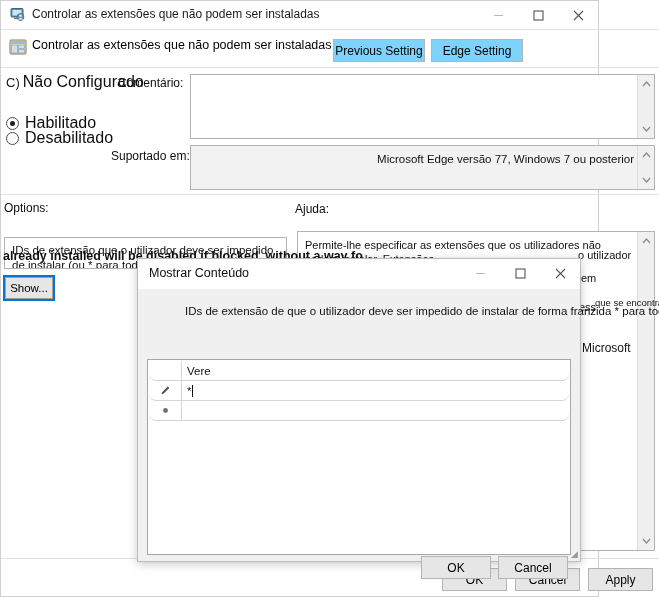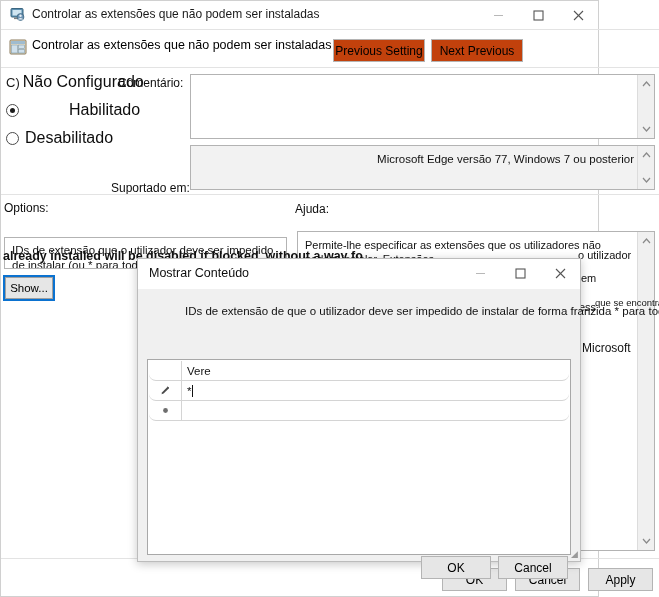--- a/index.html
+++ b/index.html
@@ -79,42 +79,42 @@
     position: absolute;
     left: 31px; top: 37px;
     font-size: 12.5px;
     color: #000;
     white-space: nowrap;
   }
   .navbtn {
     position: absolute;
     top: 38px;
     height: 23px;
-    background: #c2410c;
+    background: #7dd3fc;
     border: 1px solid #b4b4b4;
     font-family: "Liberation Sans", sans-serif;
     font-size: 12px;
     color: #000;
     display: flex;
     align-items: center;
     justify-content: center;
     box-sizing: border-box;
   }
   #btn-prev-setting { left: 332px; width: 92px; }
   #btn-next-setting { left: 430px; width: 92px; }
 
   
   .radio-row {
     position: absolute;
     display: flex;
     align-items: center;
     white-space: nowrap;
   }
   #radio-notconfig { left: 5px; top: 72px; }
-  #radio-enabled   { left: 5px; top: 100px; gap: 44px; }
+  #radio-enabled   { left: 5px; top: 113px; }
   #radio-disabled  { left: 5px; top: 128px; }
 
   .radio-mark {
     width: 13px; height: 13px;
     border-radius: 50%;
     border: 1px solid #4a4a4a;
     box-sizing: border-box;
     margin-right: 6px;
     position: relative;
     background: #fff;
@@ -136,21 +136,21 @@
   .radio-label { font-size: 16px; color: #0d0d0d; }
 
   
   .field-label {
     position: absolute;
     font-size: 12px;
     color: #0d0d0d;
     white-space: nowrap;
   }
   #lbl-comment   { left: 117px; top: 75px; }
-  #lbl-supported { left: 110px; top: 148px; margin-top: 32px; }
+  #lbl-supported { left: 110px; top: 148px; }
   #lbl-options   { left: 3px;  top: 200px; }
   #lbl-help      { left: 294px; top: 201px; }
 
   .textbox {
     position: absolute;
     background: #ffffff;
     border: 1px solid #b3b3b3;
     box-sizing: border-box;
     overflow: hidden;
   }
@@ -428,21 +428,21 @@
       <rect x="1" y="2" width="16" height="14" rx="1" fill="#f0e3c8" stroke="#8a7b5c" stroke-width="1"></rect>
       <rect x="2" y="3" width="14" height="3" fill="#9fbcd0"></rect>
       <rect x="2.5" y="7" width="6" height="8" fill="#cfe0ec" stroke="#7d99ac" stroke-width="0.6"></rect>
       <rect x="9.5" y="7" width="6" height="3.5" fill="#cfe0ec" stroke="#7d99ac" stroke-width="0.6"></rect>
       <rect x="9.5" y="11.5" width="6" height="3.5" fill="#cfe0ec" stroke="#7d99ac" stroke-width="0.6"></rect>
     </svg>
   </span>
   <span id="policy-header-title">Controlar as extensões que não podem ser instaladas</span>
 
   <div class="navbtn" id="btn-prev-setting">Previous Setting</div>
-  <div class="navbtn" id="btn-next-setting">Next Previous</div>
+  <div class="navbtn" id="btn-next-setting">Edge Setting</div>
 
   <div class="hline" style="left:0; top:66px; width:659px;"></div>
 
   <div class="radio-row" id="radio-notconfig">
     <span class="radio-glyph">C)</span>
     <span class="radio-label">Não Configurado</span>
   </div>
   <div class="radio-row" id="radio-enabled">
     <span class="radio-mark checked"></span>
     <span class="radio-label">Habilitado</span>

